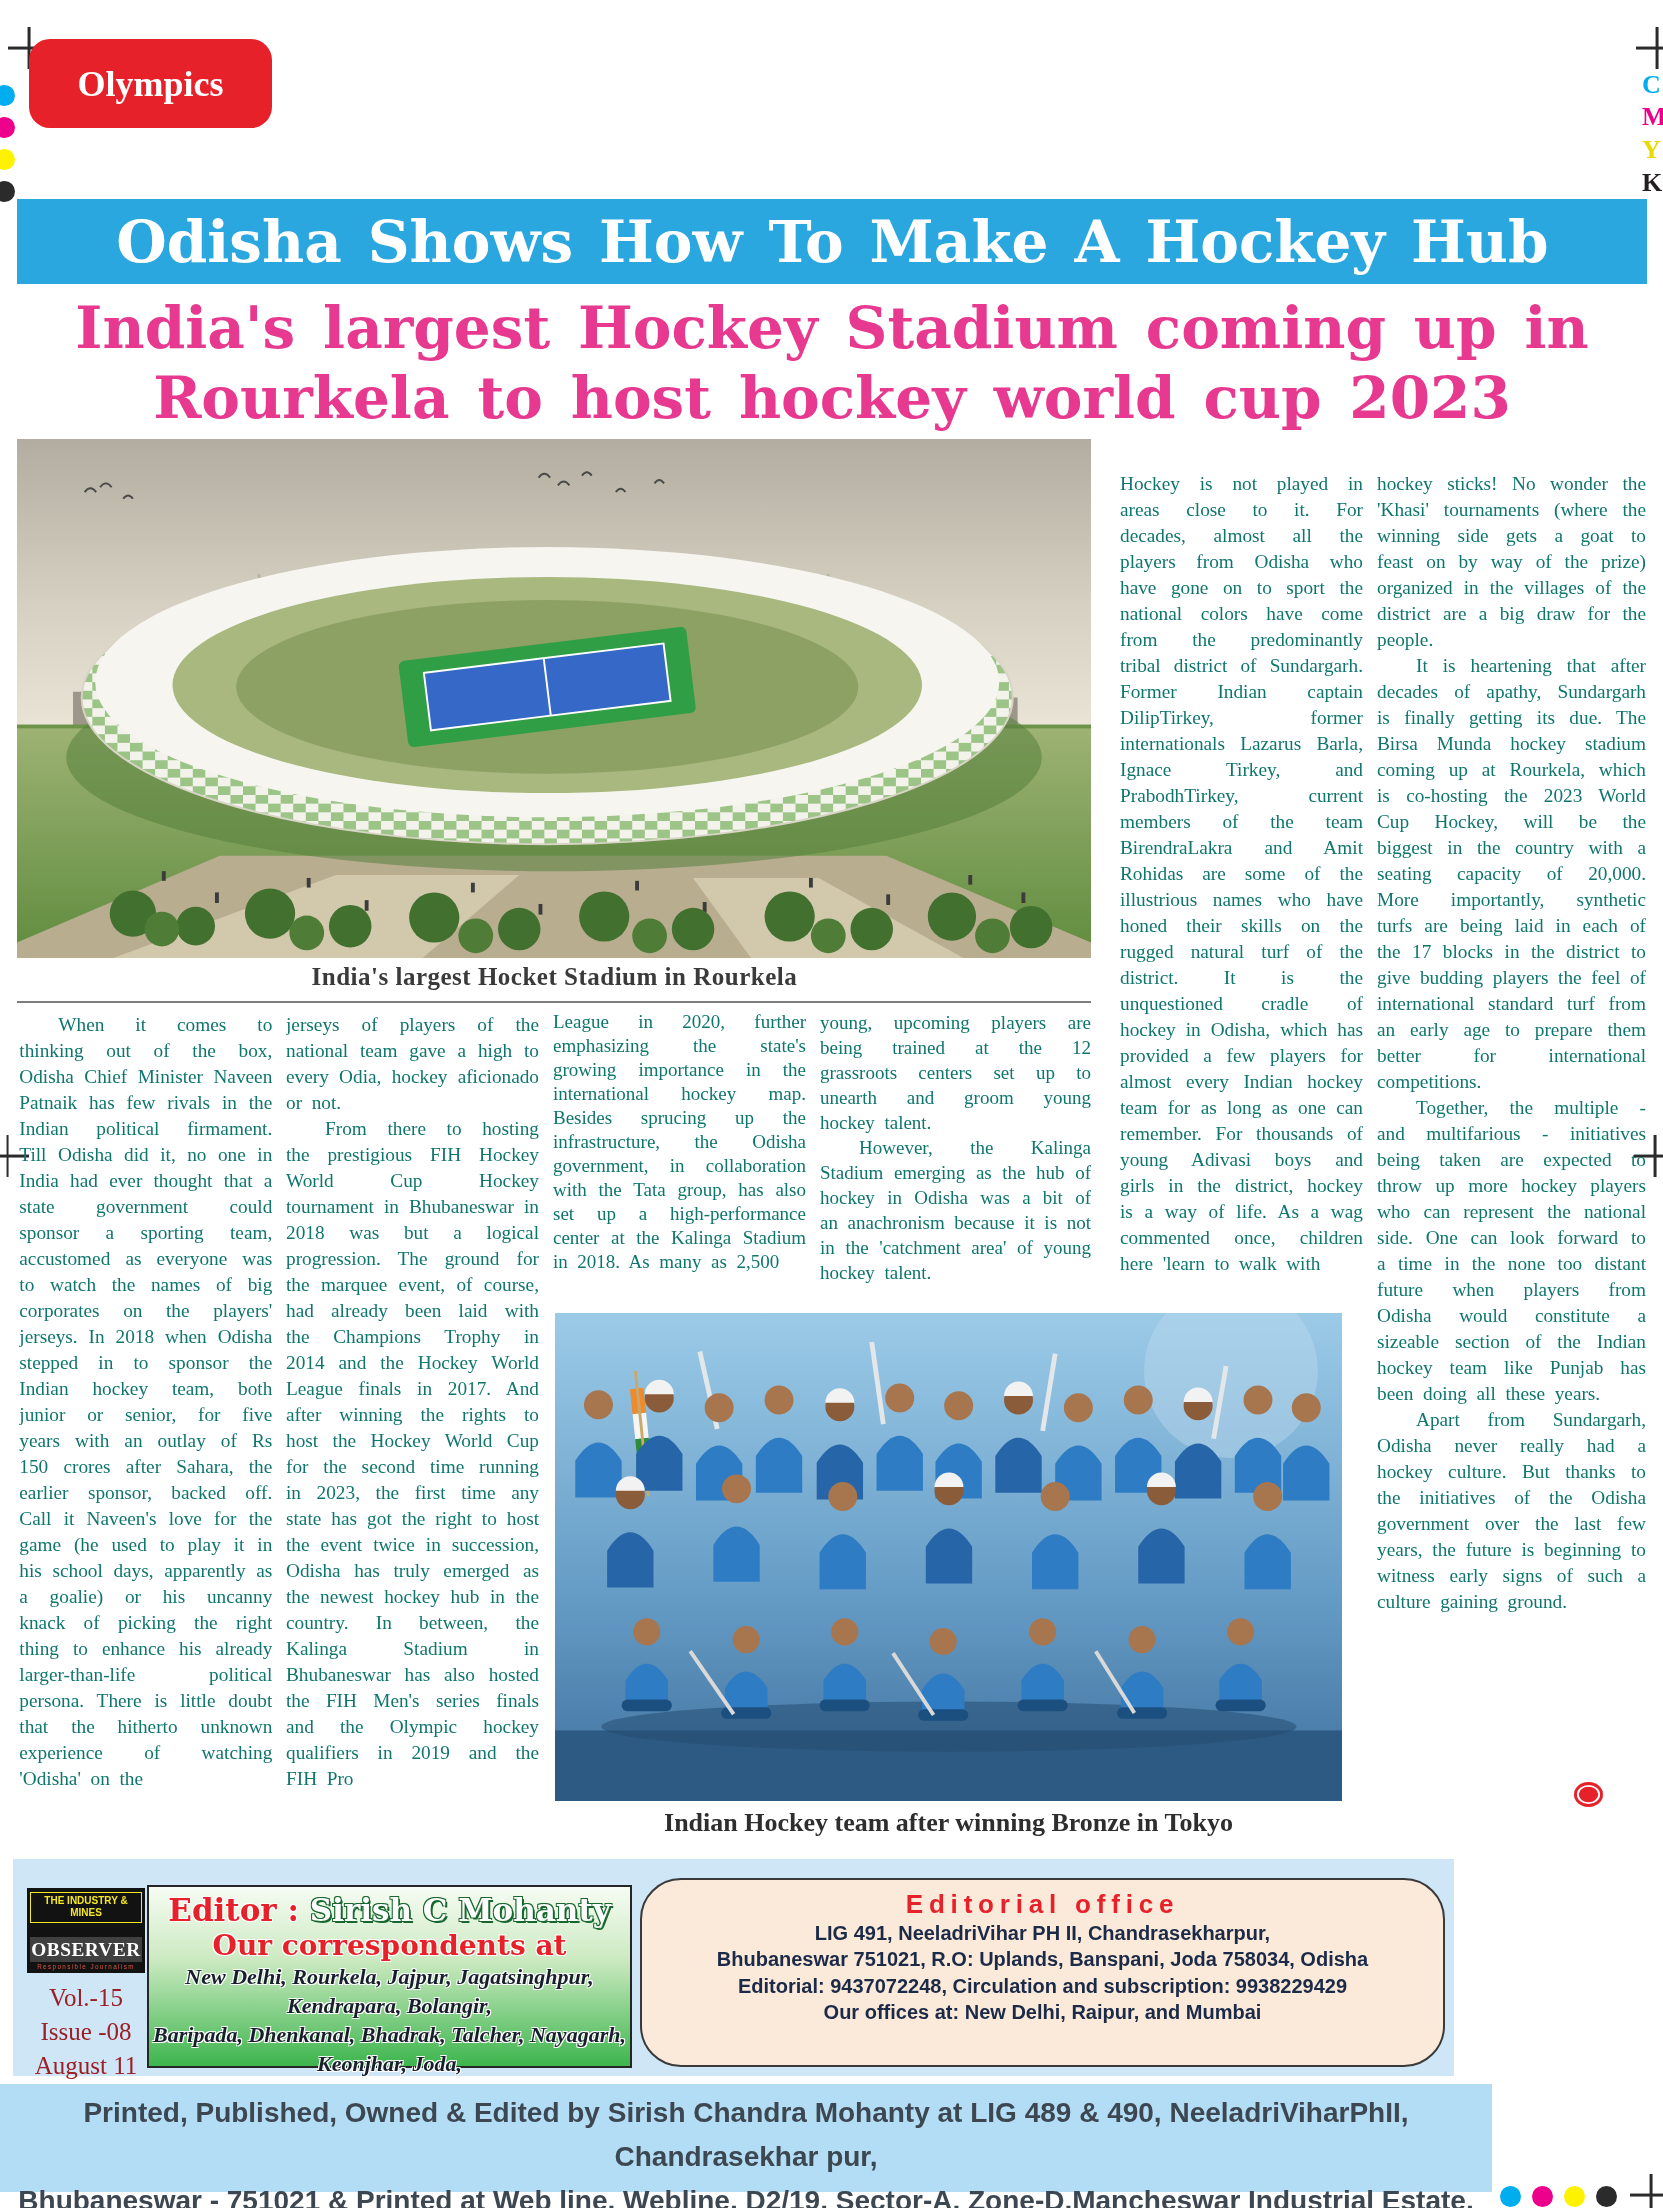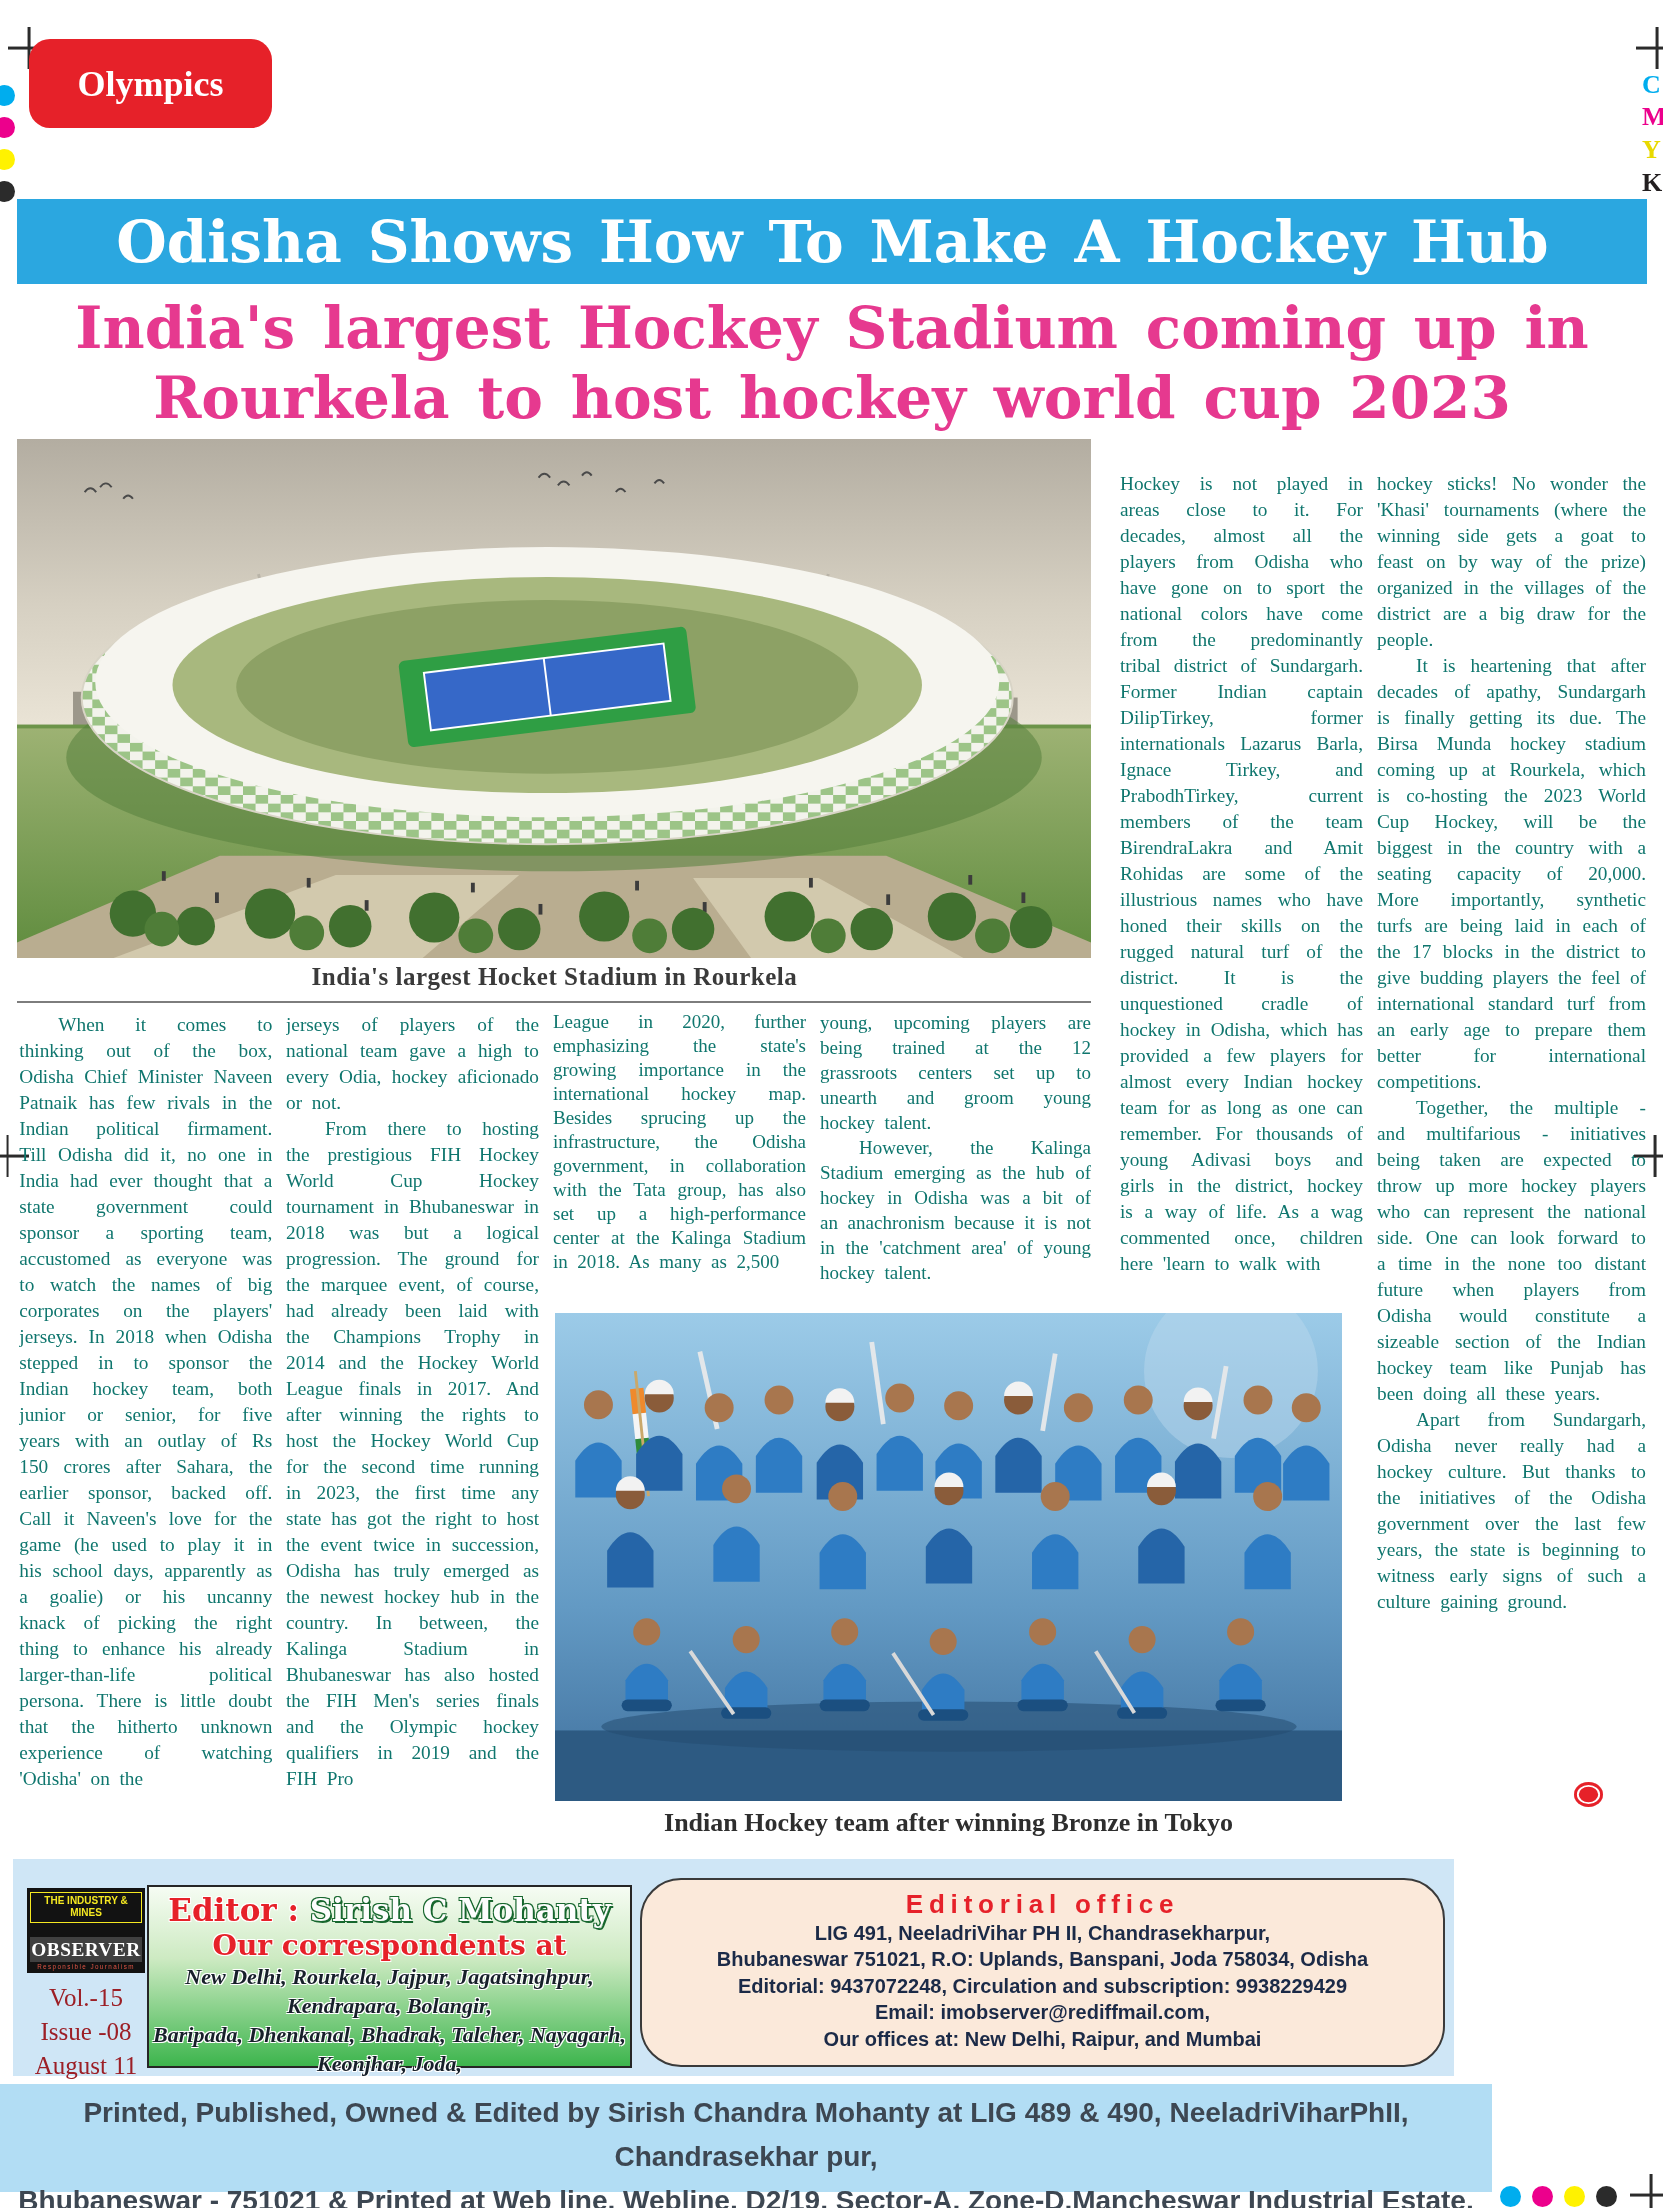--- a/index.html
+++ b/index.html
@@ -223,21 +223,21 @@
       <p class="para">young, upcoming players are being trained at the 12 grassroots centers set up to unearth and groom young hockey talent.</p>
       <p class="para indent">However, the Kalinga Stadium emerging as the hub of hockey in Odisha was a bit of an anachronism because it is not in the 'catchment area' of young hockey talent.</p>
     </div>
   <div class="col" id="col5">
       <p class="para">Hockey is not played in areas close to it. For decades, almost all the players from Odisha who have gone on to sport the national colors have come from the predominantly tribal district of Sundargarh. Former Indian captain DilipTirkey, former internationals Lazarus Barla, Ignace Tirkey, and PrabodhTirkey, current members of the team BirendraLakra and Amit Rohidas are some of the illustrious names who have honed their skills on the rugged natural turf of the district. It is the unquestioned cradle of hockey in Odisha, which has provided a few players for almost every Indian hockey team for as long as one can remember. For thousands of young Adivasi boys and girls in the district, hockey is a way of life. As a wag commented once, children here 'learn to walk with</p>
     </div>
   <div class="col" id="col6">
       <p class="para">hockey sticks! No wonder the 'Khasi' tournaments (where the winning side gets a goat to feast on by way of the prize) organized in the villages of the district are a big draw for the people.</p>
       <p class="para indent">It is heartening that after decades of apathy, Sundargarh is finally getting its due. The Birsa Munda hockey stadium coming up at Rourkela, which is co-hosting the 2023 World Cup Hockey, will be the biggest in the country with a seating capacity of 20,000. More importantly, synthetic turfs are being laid in each of the 17 blocks in the district to give budding players the feel of international standard turf from an early age to prepare them better for international competitions.</p>
       <p class="para indent">Together, the multiple - and multifarious - initiatives being taken are expected to throw up more hockey players who can represent the national side. One can look forward to a time in the none too distant future when players from Odisha would constitute a sizeable section of the Indian hockey team like Punjab has been doing all these years.</p>
-      <p class="para indent">Apart from Sundargarh, Odisha never really had a hockey culture. But thanks to the initiatives of the Odisha government over the last few years, the state is beginning to witness early signs of such a culture gaining ground.</p>
+      <p class="para indent">Apart from Sundargarh, Odisha never really had a hockey culture. But thanks to the initiatives of the Odisha government over the last few years, the future is beginning to witness early signs of such a culture gaining ground.</p>
     </div>
   <div class="stamp"></div>
 
   <div class="photo">
     <svg viewBox="0 0 815 505" preserveAspectRatio="none">
       <defs>
         <linearGradient id="pg1" x1="0" y1="0" x2="0" y2="1">
           <stop offset="0" stop-color="#9ccbe8"></stop>
             <stop offset=".6" stop-color="#639ac4"></stop>
             <stop offset="1" stop-color="#3f6f9c"></stop>
@@ -333,21 +333,20 @@
     <div class="corr-line ow">Baripada, Dhenkanal, Bhadrak, Talcher, Nayagarh, Keonjhar, Joda,</div>
     <div class="corr-line ow">Sundargarh, Rayagada, Nabarangapur, Jeypore, Phulbani, Nuapara</div>
   </div>
 
   <div class="editorial">
     <div class="editorial-title">Editorial office</div>
     <div>
         <p class="para">LIG 491, NeeladriVihar PH II, Chandrasekharpur,</p>
         <p class="para">Bhubaneswar 751021, R.O: Uplands, Banspani, Joda 758034, Odisha</p>
         <p class="para">Editorial: 9437072248, Circulation and subscription: 9938229429</p>
-        <p class="para">Email: imobserver@rediffmail.com,</p>
         <p class="para">Our offices at: New Delhi, Raipur, and Mumbai</p>
       </div>
   </div>
 
   <div class="footer">
     <div>Printed, Published, Owned &amp; Edited by Sirish Chandra Mohanty at LIG 489 &amp; 490, NeeladriViharPhII, Chandrasekhar pur,</div>
     <div>Bhubaneswar - 751021 &amp;  Printed at Web line, Webline, D2/19, Sector-A, Zone-D,Mancheswar Industrial Estate, Bhubaneswar-751010</div>
   </div>
 
 </div>

